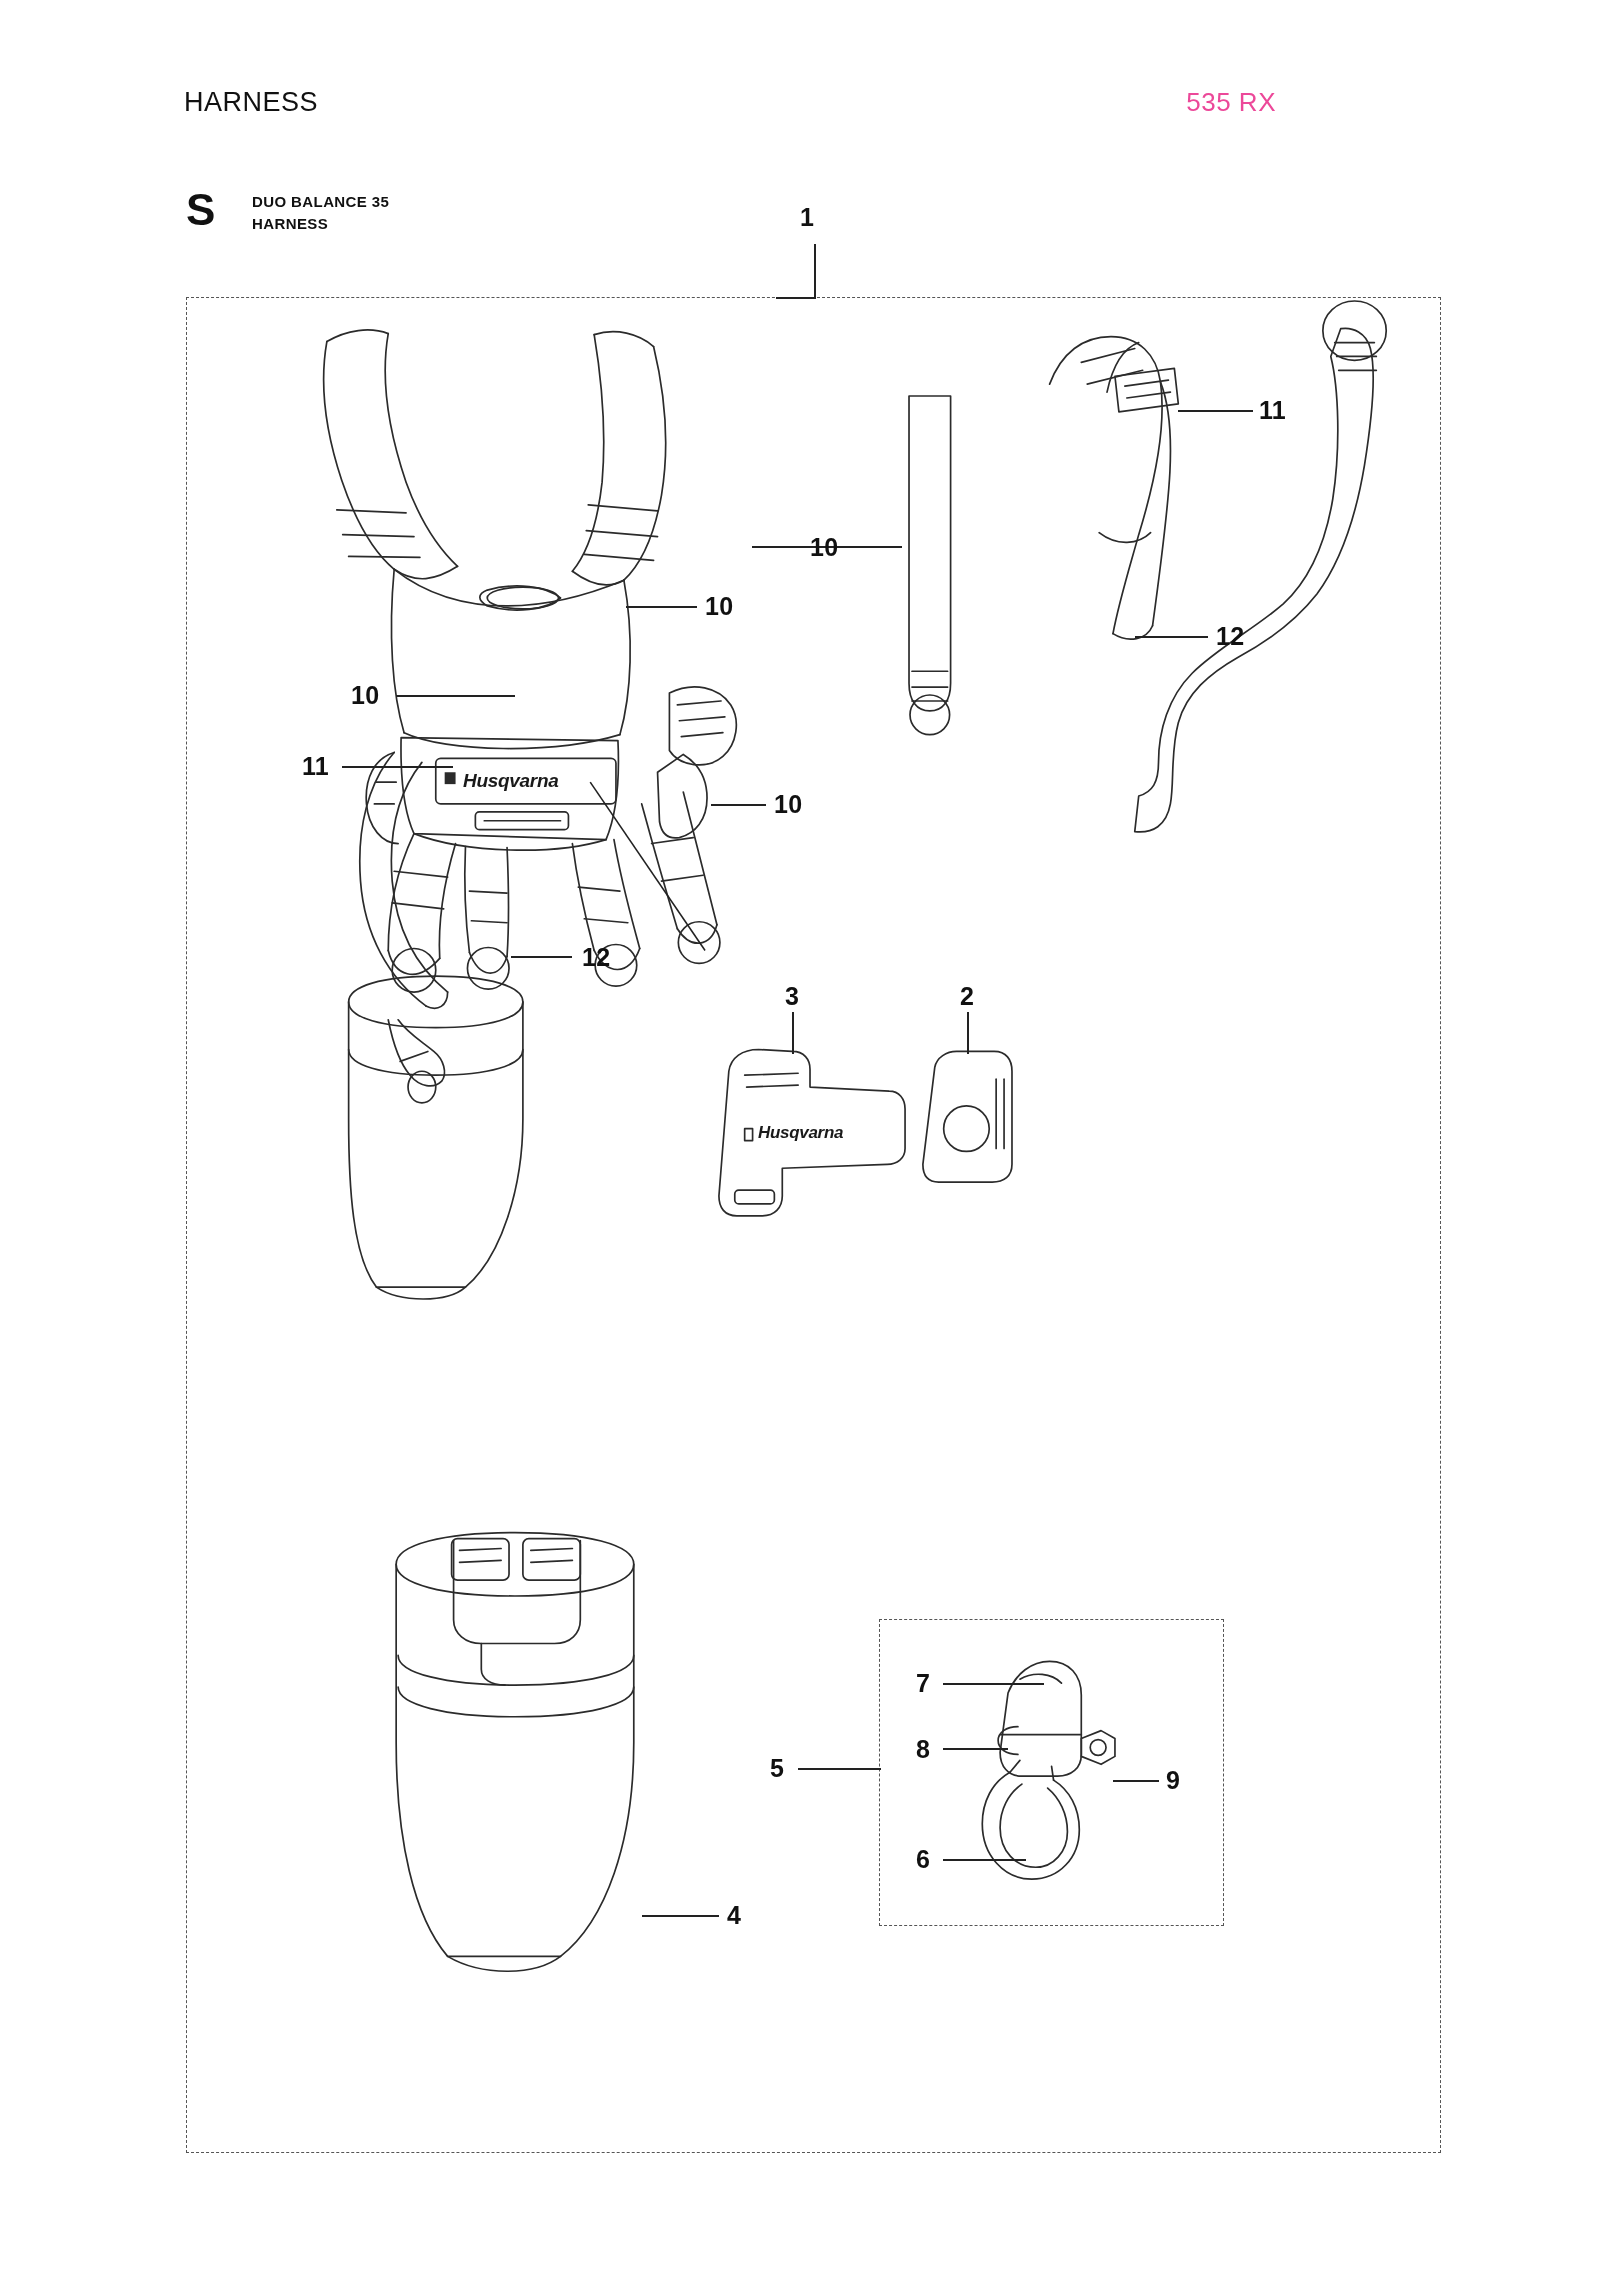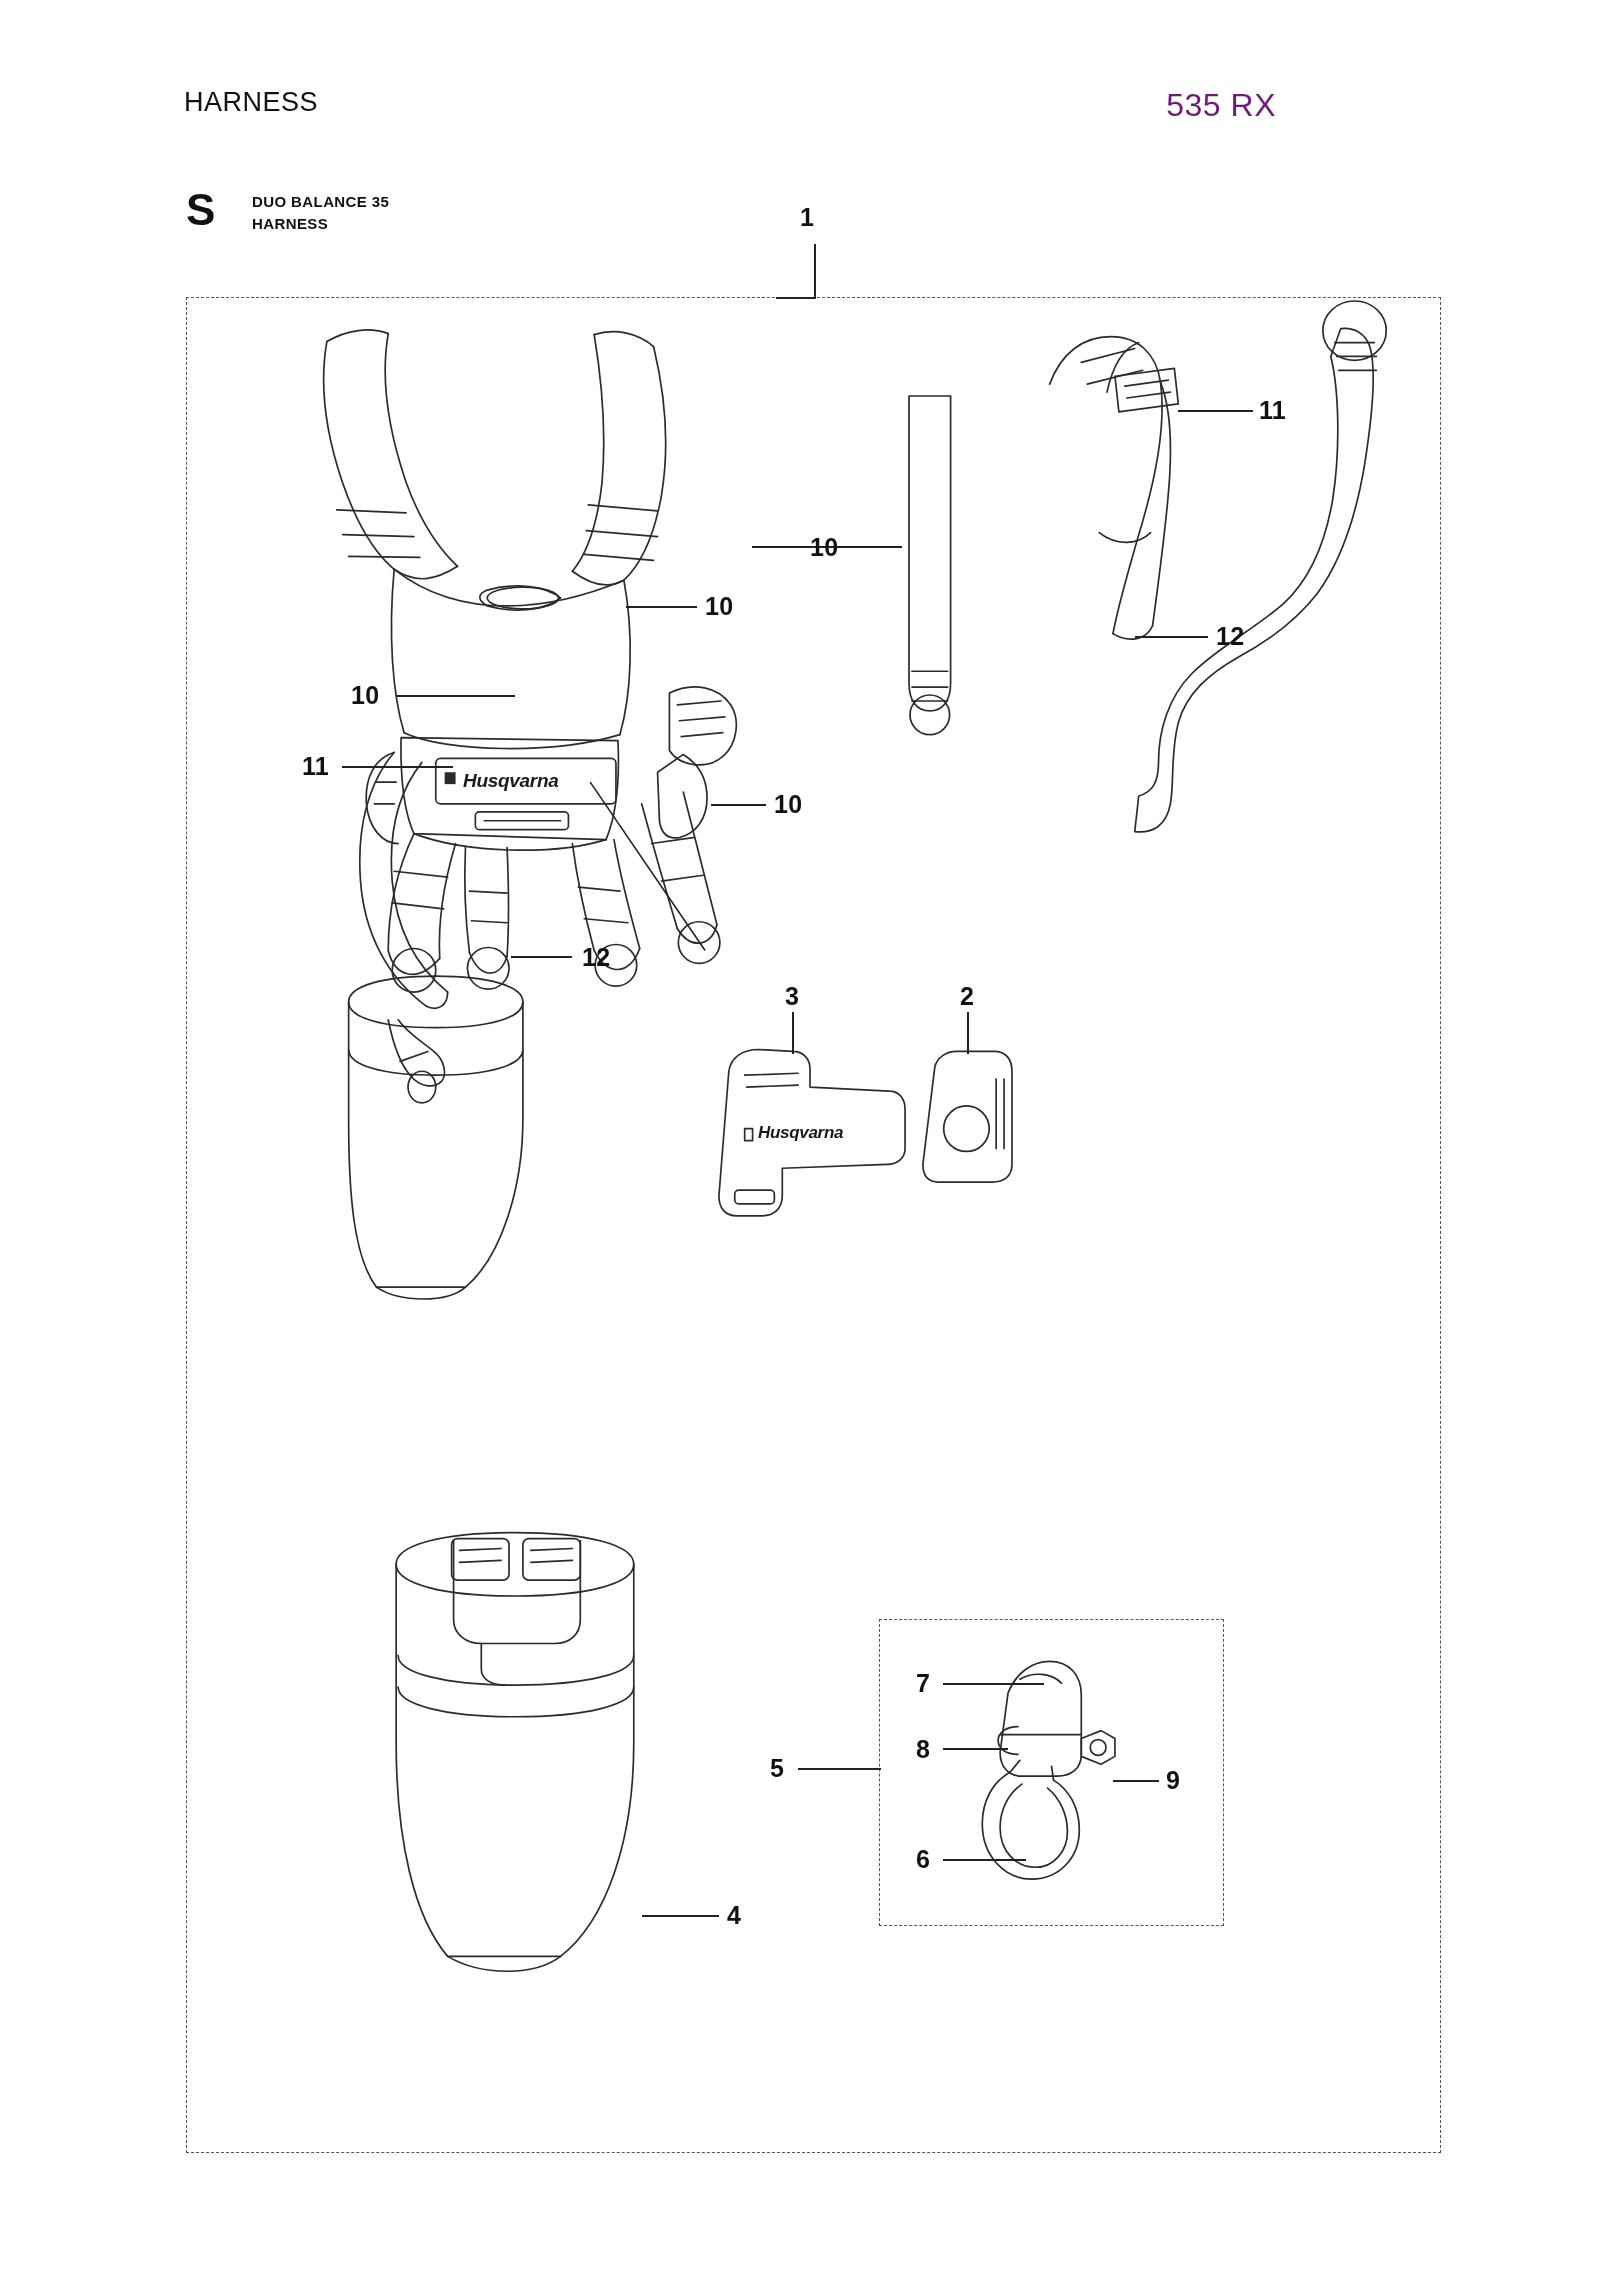--- a/index.html
+++ b/index.html
@@ -25,23 +25,23 @@
     left: 184px;
     top: 87px;
     font-size: 27px;
     letter-spacing: 0.5px;
     color: #111;
   }
   .hdr-right {
     position: absolute;
     right: 184px;
     top: 87px;
-    font-size: 32px;
+    font-size: 26px;
     letter-spacing: 0.5px;
-    color: #701a75;
+    color: #ec4899;
   }
 
   
   .sec-letter {
     position: absolute;
     left: 186px;
     top: 188px;
     font-size: 44px;
     font-weight: bold;
     line-height: 44px;

